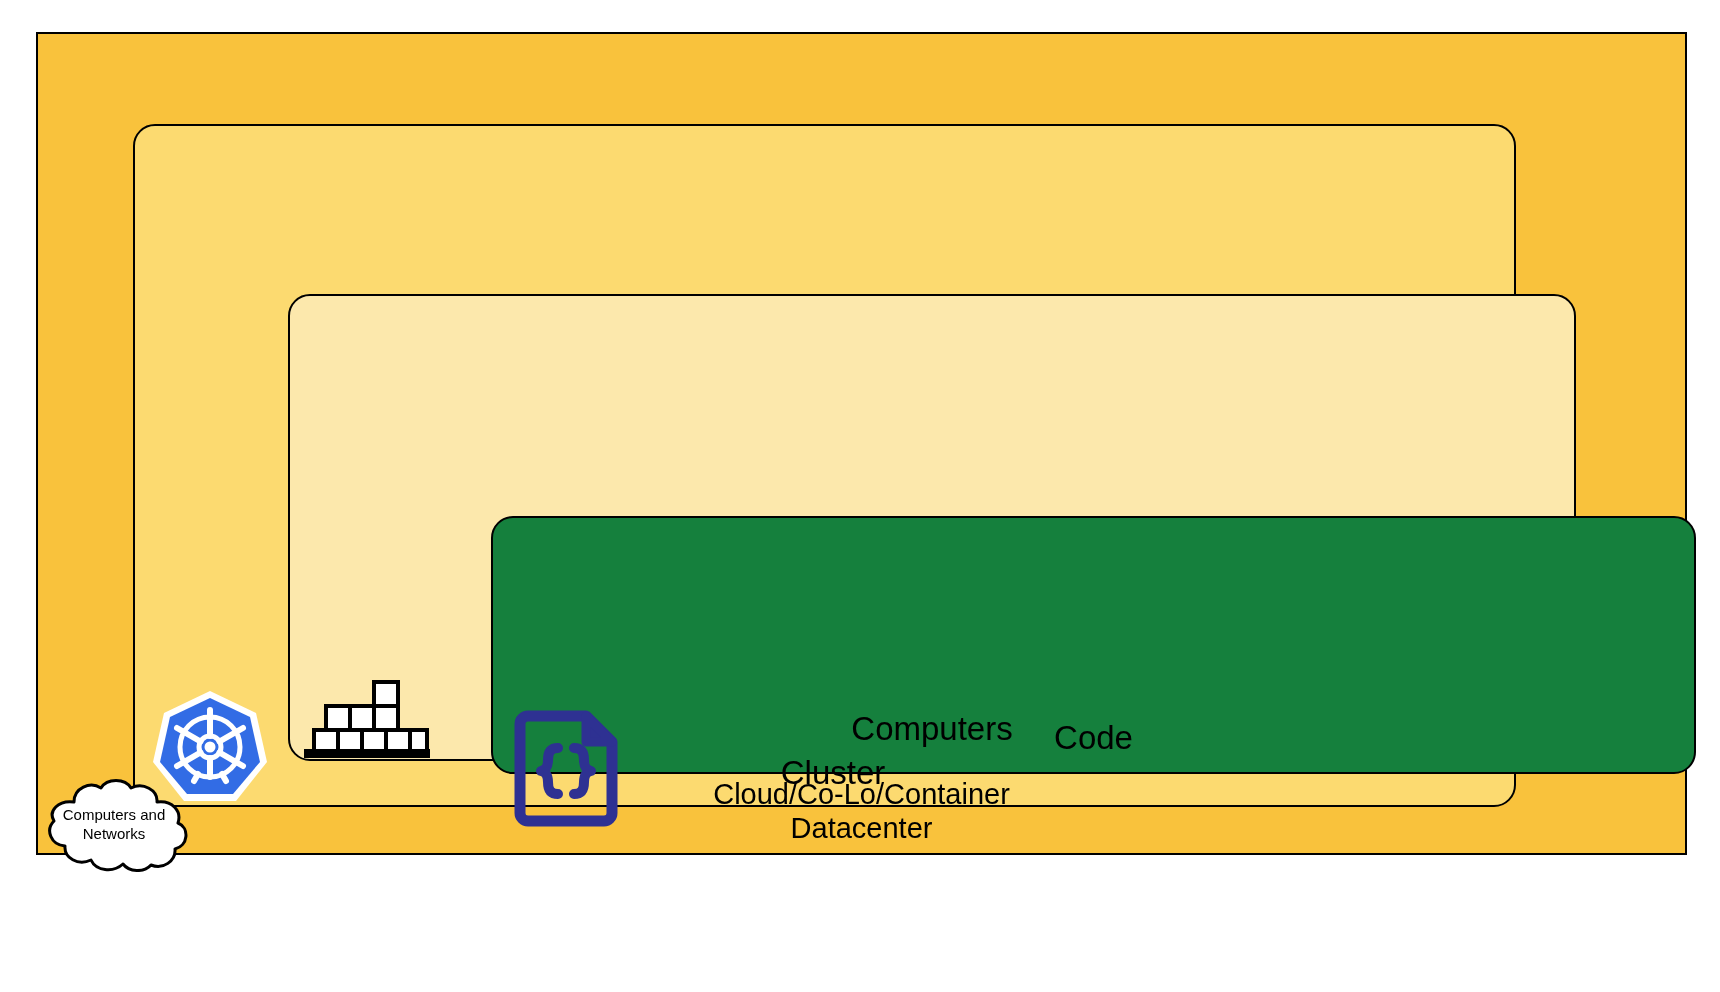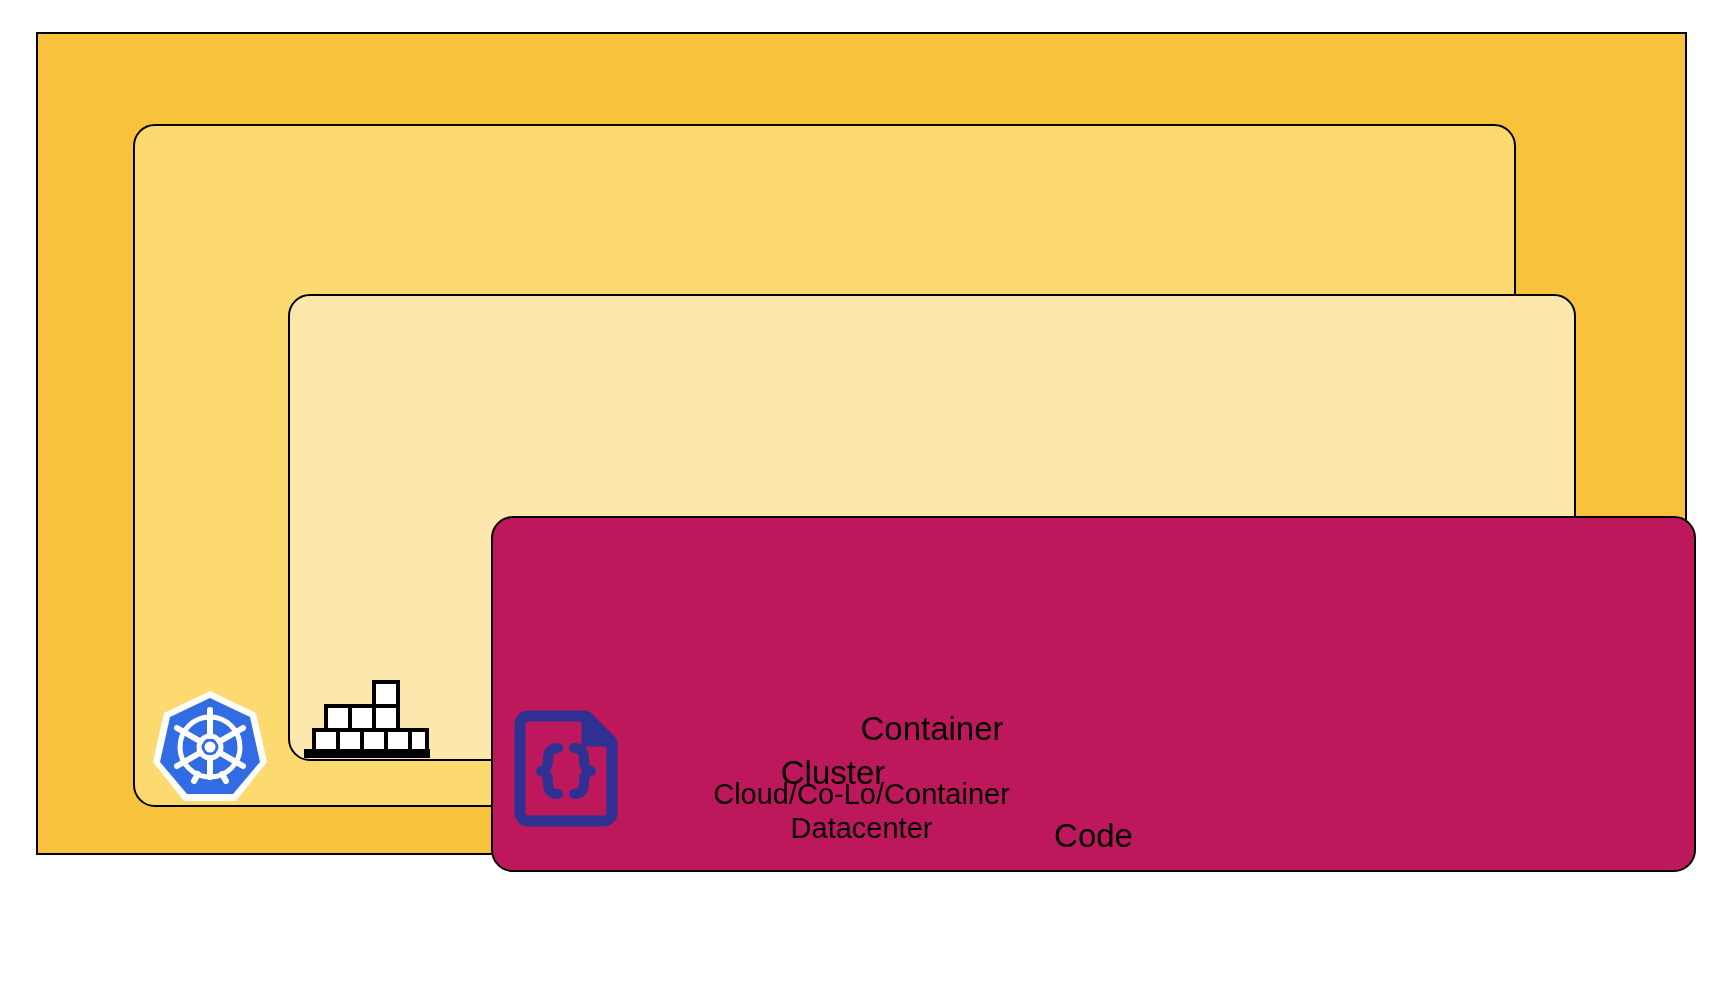--- a/index.html
+++ b/index.html
@@ -53,22 +53,22 @@
     width: 1288px;
     height: 467px;
     background: #FCE8AC;
     border-radius: 22px;
   }
 
   #layer-code {
     left: 201px;
     top: 220px;
     width: 1205px;
-    height: 356px;
-    background: #be185d;
+    height: 258px;
+    background: #15803d;
     border-radius: 22px;
   }
 
   
   .layer-label {
     position: absolute;
     color: #000000;
     font-weight: normal;
     text-align: center;
     line-height: 1.18;
@@ -223,21 +223,21 @@
               <rect x="34" y="51" width="24" height="21"></rect>
               <rect x="58" y="51" width="24" height="21"></rect>
               <rect x="82" y="51" width="24" height="21"></rect>
               <rect x="106" y="51" width="17" height="21"></rect>
             </g>
 
             <rect x="0" y="70" width="126" height="9" fill="#000000"></rect>
           </svg>
         </div>
 
-        <div class="layer-label" id="label-container">Container</div>
+        <div class="layer-label" id="label-container">Computers</div>
       </div>
 
       <div class="icon-wrap" id="icon-kubernetes">
         <svg viewBox="0 0 116 116" width="116" height="116" xmlns="http://www.w3.org/2000/svg">
 
           <polygon points="58,2 104,24 115,73 84,112 32,112 1,73 12,24" fill="#FFFFFF"></polygon>
 
           <polygon points="58,9 98,28 108,73 81,105 35,105 8,73 18,28" fill="#326CE5"></polygon>
           <g fill="none" stroke="#FFFFFF" stroke-width="5" stroke-linecap="round">
 
@@ -269,14 +269,32 @@
         </svg>
       </div>
 
       <div class="layer-label" id="label-cluster">Cluster</div>
     </div>
 
     <div class="layer-label" id="label-datacenter">Cloud/Co-Lo/Container
 Datacenter</div>
   </div>
 
+  <div id="cloud-callout">
+    <svg viewBox="0 0 168 96" xmlns="http://www.w3.org/2000/svg">
+      <path d="M44 26
+               C44 12 60 5 71 12
+               C77 2 95 2 101 12
+               C113 6 128 14 127 26
+               C142 24 152 35 148 47
+               C160 52 158 70 145 73
+               C146 85 133 94 121 89
+               C114 97 99 96 93 88
+               C83 97 66 95 61 84
+               C48 90 34 82 35 70
+               C21 69 15 54 24 45
+               C18 35 28 24 44 26 Z" fill="#FFFFFF" stroke="#000000" stroke-width="3" stroke-linejoin="round"></path>
+    </svg>
+    <div id="cloud-label">Computers and
+Networks</div>
+  </div>
 
 </div>
 
 </body></html>

